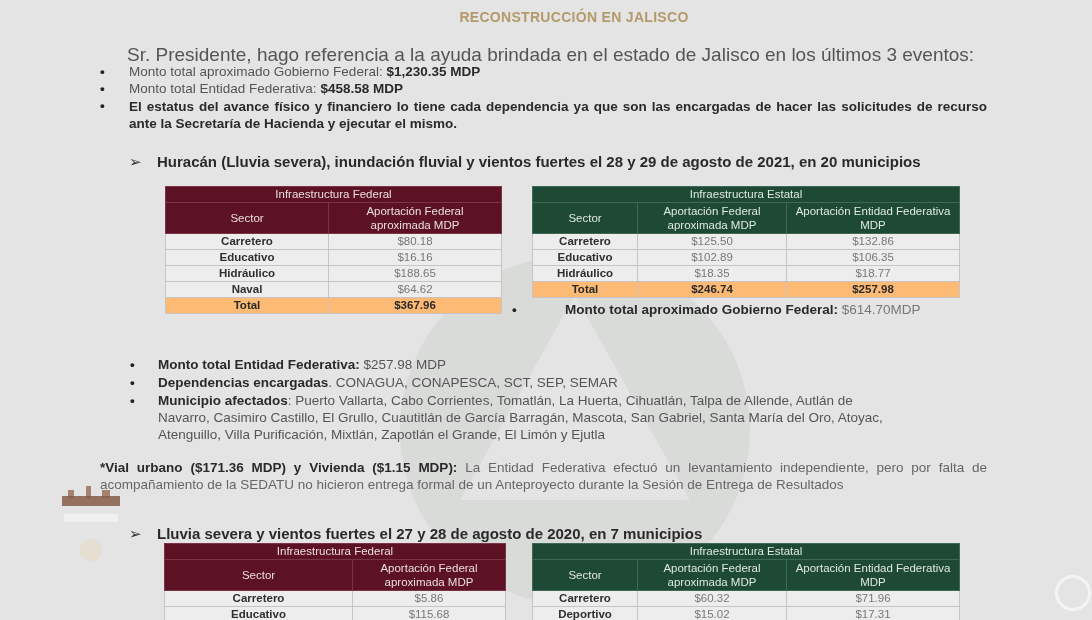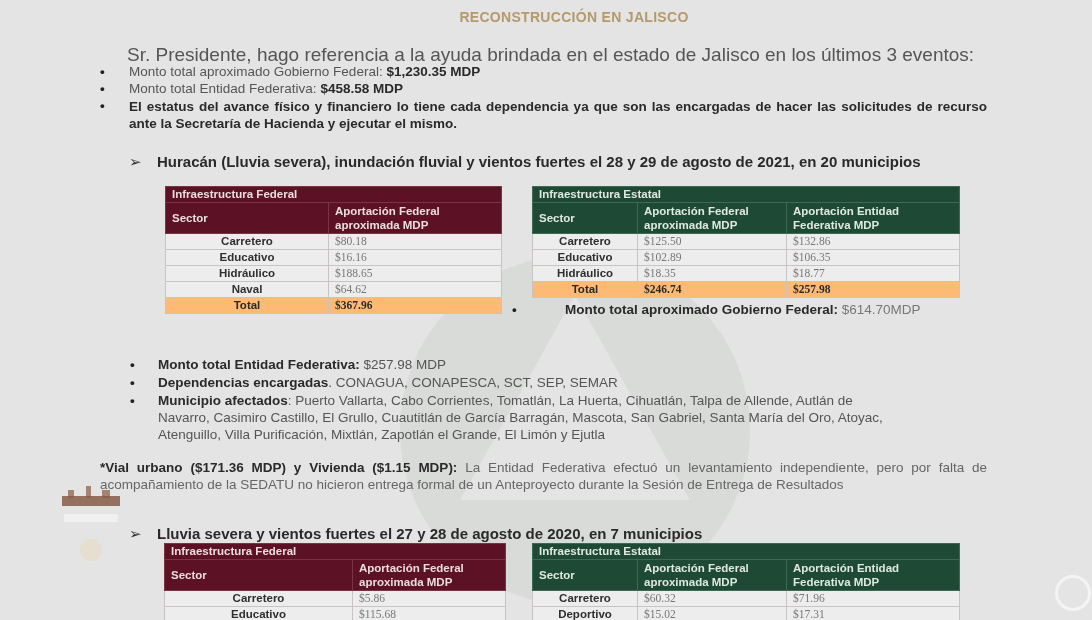--- a/index.html
+++ b/index.html
@@ -27,25 +27,25 @@
   .bulb3 { top:98px; }
   .bulb3 .txt { width:858px; white-space:normal; font-weight:bold; color:#2a2a2a; line-height:17px; text-align:justify; }
   .sub {
     position:absolute; left:129px; font-size:15px; font-weight:bold; color:#2a2a2a; white-space:nowrap;
   }
   .sub .arrow { display:inline-block; width:28px; color:#333; font-weight:normal; }
   table.t {
     position:absolute; border-collapse:collapse; font-size:11.5px;
   }
   table.t td, table.t th { border:1px solid #c9c3c3; padding:0 6px; height:15px; line-height:15px; }
-  table.t th { color:#eadede; font-weight:bold; text-align:left; }
+  table.t th { color:#eadede; font-weight:normal; text-align:center; }
   table.fed th { background:#5c1124; border-color:#7a3545; }
   table.est th { background:#1e4a35; border-color:#3e6a55; color:#dfe8e2; }
   table.t td.s { font-weight:bold; color:#2f2f2f; text-align:center; }
-  table.t td.v { text-align:left; color:#777;font-family:Liberation Serif, serif; }
+  table.t td.v { text-align:center; color:#777; }
   table.t tr.tot td { background:#fdba74; font-weight:bold; color:#2a2a2a; }
   table.t tr.tot td.v { color:#2a2a2a; }
   table.t tbody tr { background:#ededed; }
   .p2 { position:absolute; left:130px; font-size:13.5px; color:#555; }
   .p2 .dot { position:absolute; left:0; font-weight:bold; color:#222; }
   .p2 .txt { position:absolute; left:28px; white-space:nowrap; }
   .p3 { position:absolute; left:100px; top:459px; width:887px; font-size:13.5px; color:#666; line-height:17px; text-align:justify; }
   .logo-left { position:absolute; left:58px; top:484px; width:66px; height:80px; }
   .logo-right { position:absolute; left:1055px; top:575px; width:36px; height:36px; border-radius:50%; border:3px solid #f4f4f4; box-sizing:border-box; }
 </style>

